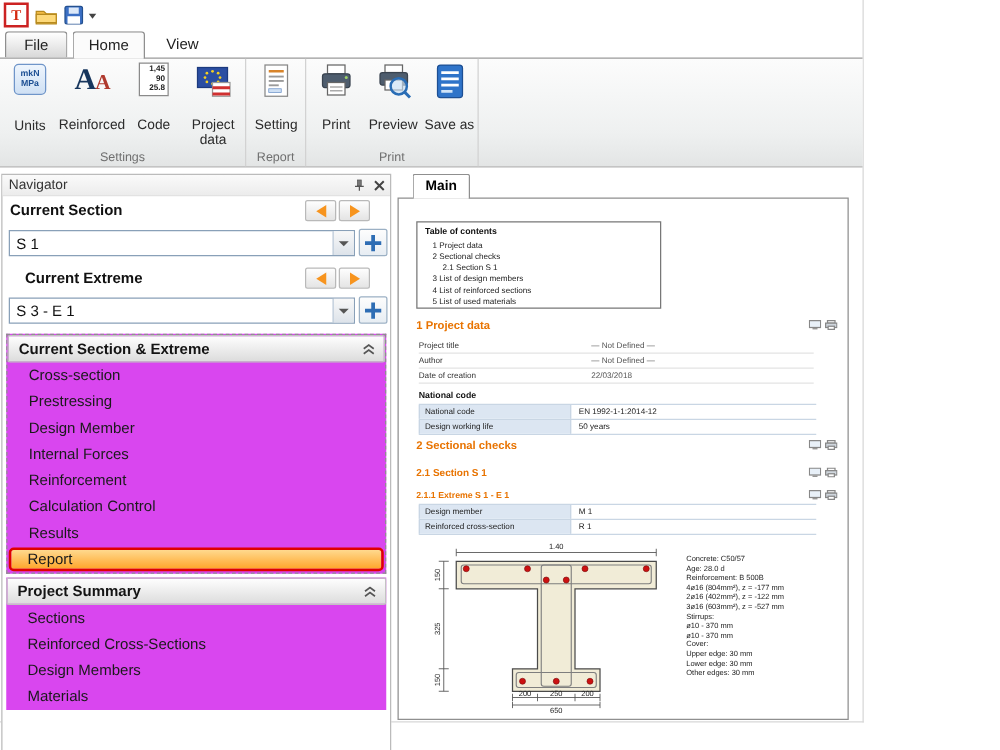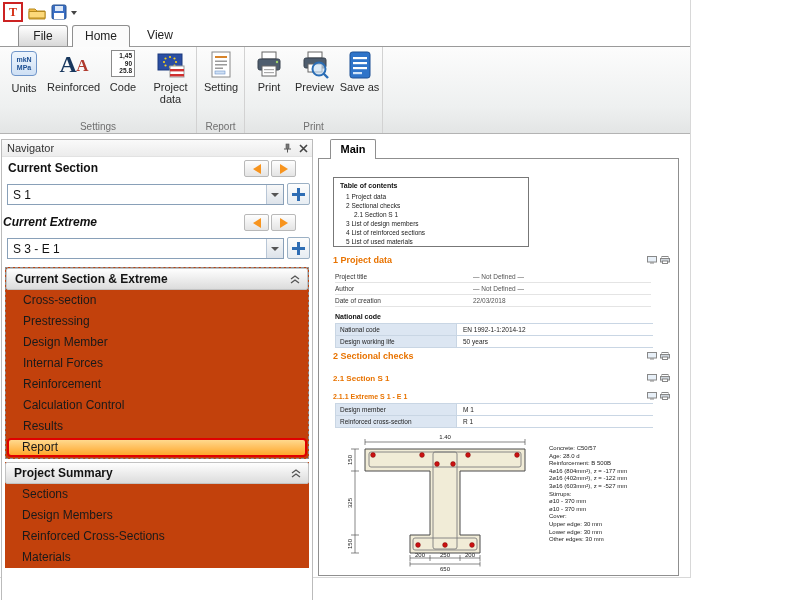--- a/index.html
+++ b/index.html
@@ -18,21 +18,21 @@
   .tab-file{border:1px solid #8f8f8f;border-bottom:none;border-radius:3px 3px 0 0;background:linear-gradient(#ffffff,#d8d8d8);line-height:20px;}
   .tab-home{border:1px solid #8f8f8f;border-bottom:none;border-radius:3px 3px 0 0;background:#fbfbfb;line-height:20px;z-index:3;}
   .tab-view{line-height:21px;}
 
   
   .ribbon{border-top:1px solid #9a9a9a;border-bottom:1px solid #b3b3b3;background:linear-gradient(#fcfcfc,#eef0f0 70%,#e3e5e5);}
   .rgroup{position:absolute;top:0;height:100%;border-right:1px solid #d2d2d2;}
   .glabel{position:absolute;left:0;right:0;bottom:1px;text-align:center;font-size:10px;color:#6f6f6f;}
   .rbtn{position:absolute;top:2px;height:70px;text-align:center;font-size:11px;color:#2b2b2b;border-radius:3px;}
   .ricon{width:30px;height:30px;margin:1px auto 1px;position:relative;}
-  .rlabel{line-height:12px;margin-top:1px;}
+  .rlabel{line-height:12px;margin-top:14px;}
   .units-box{width:26px;height:25px;margin:2px auto 0;border:1px solid #6f95c9;border-radius:4px;background:linear-gradient(#eef5fd,#cfe0f4);display:flex;flex-direction:column;align-items:center;justify-content:center;font-size:7px;font-weight:bold;color:#1d4f93;line-height:8px;}
   .appA1{position:absolute;left:1px;top:0;font-family:"Liberation Serif",serif;font-size:24px;font-weight:bold;color:#17365d;line-height:28px;}
   .appA2{position:absolute;right:0;top:6px;font-family:"Liberation Serif",serif;font-size:17px;font-weight:bold;color:#b03a2e;line-height:20px;}
   .code-box{width:24px;height:27px;margin:1px auto 0;border:1px solid #8a8a8a;background:#fff;display:flex;flex-direction:column;align-items:flex-end;justify-content:center;padding-right:2px;font-size:6.5px;font-weight:bold;color:#222;line-height:7.5px;}
 
   
   .nav{border:1px solid #bbbbbb;background:#fff;}
   .navtitle{height:17px;background:linear-gradient(#fafafa,#ececec);font-size:11px;color:#333;padding-left:5px;line-height:17px;position:relative;border-bottom:1px solid #e2e2e2;}
   .navicons{position:absolute;right:4px;top:3px;display:flex;gap:7px;align-items:center;}
   .nlabel{font-size:12px;font-weight:bold;color:#111;}
@@ -40,21 +40,21 @@
   .tri-left{width:0;height:0;border-top:5px solid transparent;border-bottom:5px solid transparent;border-right:8px solid #f7941e;}
   .tri-right{width:0;height:0;border-top:5px solid transparent;border-bottom:5px solid transparent;border-left:8px solid #f7941e;}
   .tri-down{width:0;height:0;border-left:4px solid transparent;border-right:4px solid transparent;border-top:4px solid #555;}
   .combo{height:21px;border:1px solid #89a0b8;background:#fff;font-size:12px;}
   .cval{position:absolute;left:5px;top:3px;color:#111;}
   .cbtn{position:absolute;right:0;top:0;bottom:0;width:17px;border-left:1px solid #b8c6d6;background:linear-gradient(#f8f8f8,#dde3ea);display:flex;align-items:center;justify-content:center;}
   .plusbtn{width:23px;height:22px;border:1px solid #9bb0c4;border-radius:2px;background:linear-gradient(#fdfdfd,#e7edf3);display:flex;align-items:center;justify-content:center;}
   .plus{position:relative;width:13px;height:13px;}
   .plus::before{content:"";position:absolute;left:0;top:5px;width:13px;height:3px;background:#2e6db4;}
   .plus::after{content:"";position:absolute;left:5px;top:0;width:3px;height:13px;background:#2e6db4;}
-  .panel{background:#c2410c;}
+  .panel{background:#d946ef;}
   .dashed{border:1px dashed #8f8f8f;}
   .phead{height:22px;background:linear-gradient(#fefefe,#dcdcdc);border:1px solid #c2c2c2;border-radius:2px;font-size:12px;font-weight:bold;color:#141414;line-height:20px;padding-left:8px;position:relative;}
   .chev{position:absolute;right:7px;top:6px;}
   .pitem{height:21px;line-height:21px;font-size:12px;color:#1a1a1a;padding-left:17px;}
   .pitem.selected{margin:1px 1px;border:2px solid #e00000;border-radius:4px;background:linear-gradient(#ffd98e,#ffa62b);height:19px;line-height:15px;padding-left:13px;}
 
   
   .maintab{background:#fff;border:1px solid #8f8f8f;border-bottom:none;border-radius:2px 2px 0 0;font-size:11px;font-weight:bold;text-align:center;line-height:19px;z-index:2;}
   .mainframe{border:1px solid #8f8f8f;background:#fff;overflow:hidden;}
   .tocbox{border:1px solid #777;}
@@ -98,21 +98,21 @@
           <rect x="1" y="1" width="14" height="14" rx="1.5" fill="#3b6fc4" stroke="#24508f"></rect>
           <rect x="4" y="2" width="8" height="5" fill="#dce8f8"></rect>
           <rect x="3" y="9" width="10" height="6" fill="#fff"></rect>
         </svg>
     </div>
     <div class="abs qbtn" style="left:68px;top:4px;width:12px;">
         <span class="tri-down-sm"></span>
       </div>
   </div>
 
-  <div class="abs" style="left:14px;top:24px;width:690px;height:23px;">
+  <div class="abs" style="left:0;top:24px;width:690px;height:23px;">
     <div class="tab tab-file" style="left:4px;top:1px;width:50px;height:21px;">File</div>
     <div class="tab tab-home" style="left:58px;top:1px;width:58px;height:22px;">Home</div>
     <div class="tab tab-view" style="left:120px;top:1px;width:52px;height:21px;">View</div>
   </div>
 
   <div class="abs ribbon" style="left:0;top:46px;width:690px;height:88px;">
 
     <div class="rgroup" style="left:0;width:197px;">
       <div class="rbtn" style="left:2px;width:44px;">
         <div class="ricon">
@@ -248,21 +248,21 @@
     <div class="abs combo" style="left:5px;top:44px;width:277px;text-align:right;">
       <span class="cval">S 1</span>
       <span class="cbtn">
           <i class="tri-down"></i>
         </span>
     </div>
     <div class="abs plusbtn" style="left:285px;top:43px;">
         <i class="plus"></i>
       </div>
 
-    <div class="abs nlabel" style="left:1px;top:75px;font-style:italic;">Current Extreme</div>
+    <div class="abs nlabel" style="left:18px;top:75px;">Current Extreme</div>
     <div class="abs navbtn" style="left:242px;top:74px;">
         <i class="tri-left"></i>
       </div>
     <div class="abs navbtn" style="left:269px;top:74px;">
         <i class="tri-right"></i>
       </div>
     <div class="abs combo" style="left:5px;top:98px;width:277px;">
       <span class="cval">S 3 - E 1</span>
       <span class="cbtn">
           <i class="tri-down"></i>
@@ -290,22 +290,22 @@
     </div>
 
     <div class="abs panel" style="left:3px;top:322px;width:304px;">
       <div class="phead">
         <span>Project Summary</span>
         <svg class="chev" width="10" height="9">
             <path d="M1 4 L5 1 L9 4 M1 8 L5 5 L9 8" fill="none" stroke="#555" stroke-width="1.3"></path>
           </svg>
       </div>
       <div class="pitem">Sections</div>
+      <div class="pitem">Reinforced Cross-Sections</div>
       <div class="pitem">Design Members</div>
-      <div class="pitem">Reinforced Cross-Sections</div>
       <div class="pitem">Materials</div>
     </div>
   </div>
 
   <div class="abs maintab" style="left:330px;top:139px;width:46px;height:20px;">Main</div>
 
   <div class="abs mainframe" style="left:318px;top:158px;width:361px;height:418px;">
 
     <div class="abs tocbox" style="left:14px;top:18px;width:196px;height:70px;">
       <div class="toctitle">Table of contents</div>

